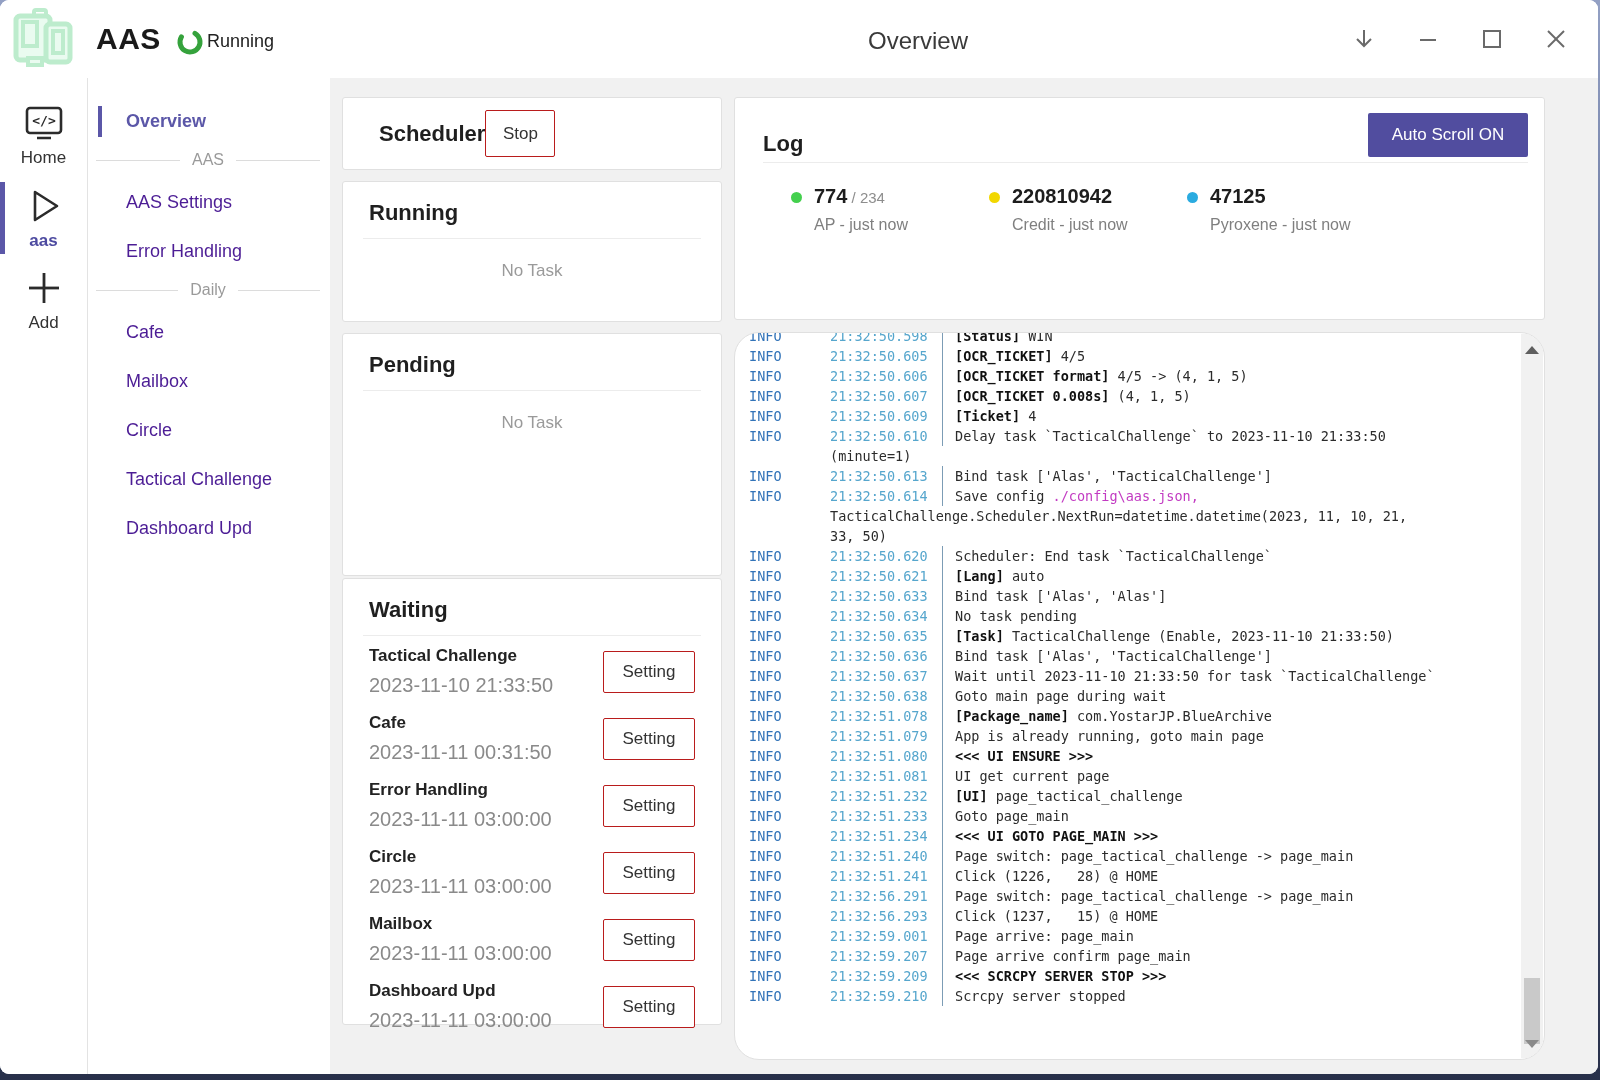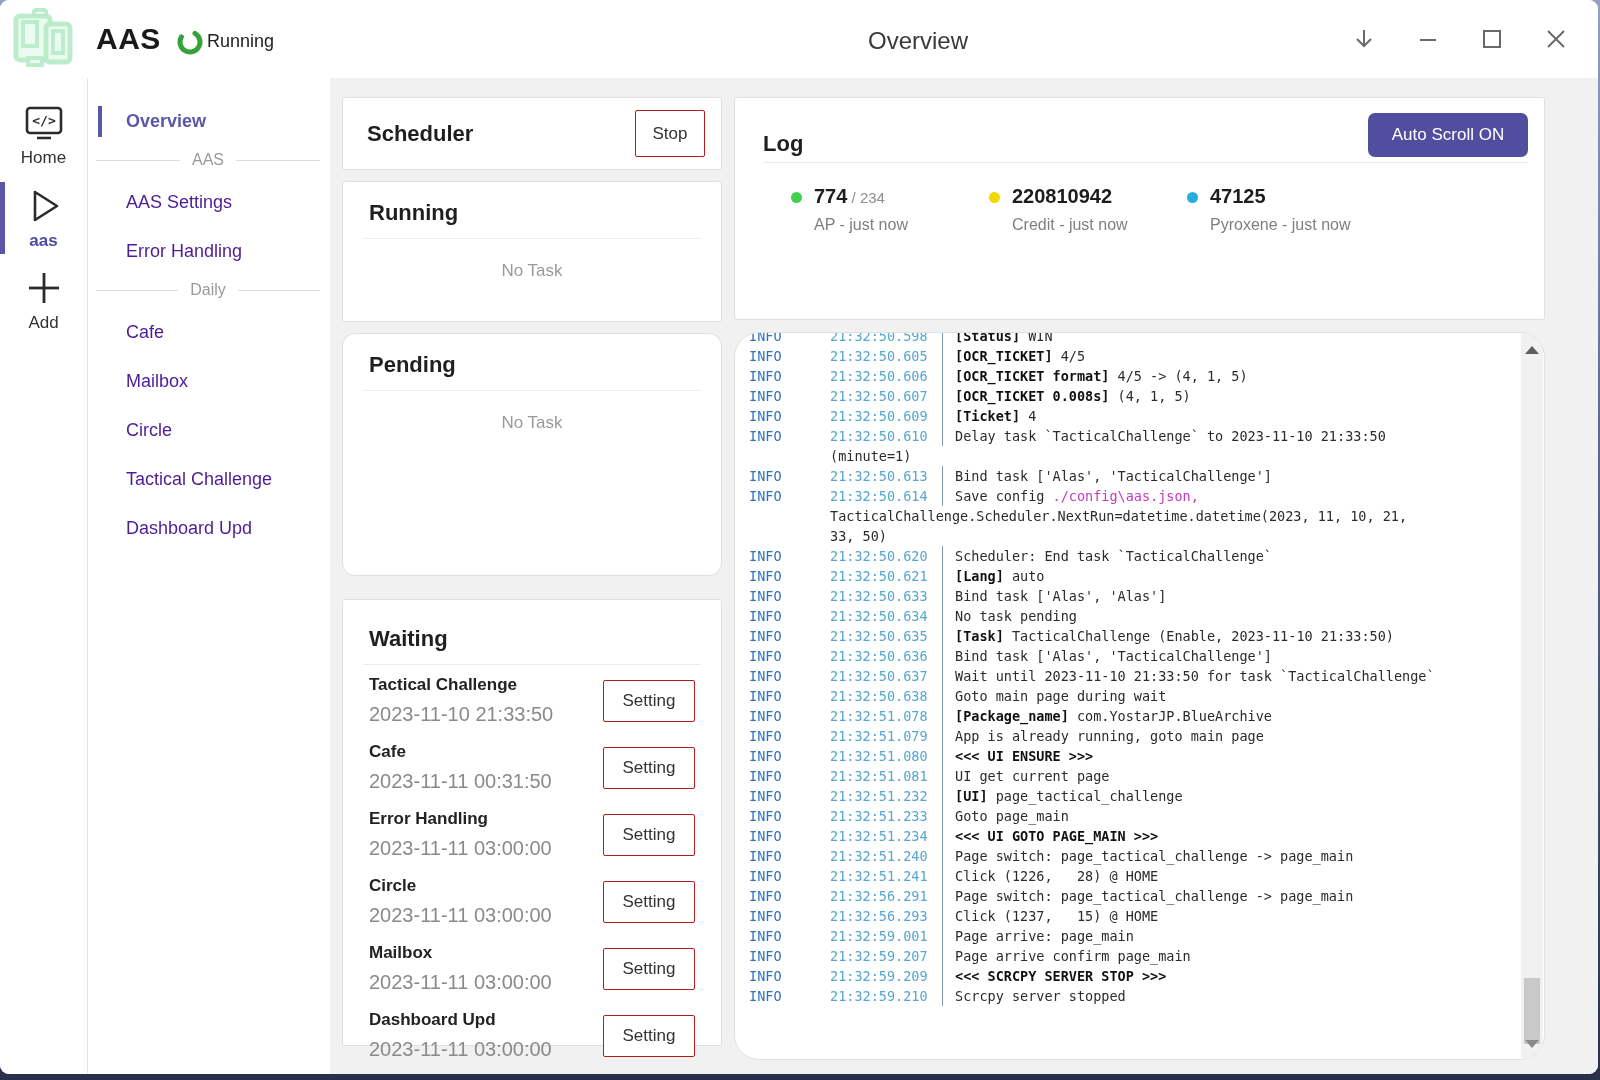--- a/index.html
+++ b/index.html
@@ -48,43 +48,43 @@
   .side-divider::before { margin-right:12px; }
   .side-divider::after { margin-left:12px; }
 
   .main { position:relative; flex:1; background:#f1f1f1; }
 
   .card { position:absolute; background:#fff; border:1px solid #e0e0e0; border-radius:3px; }
   .card-title { font-size:22px; font-weight:bold; color:#1f1f1f; }
 
   
   .card-scheduler { left:12px; top:19px; width:380px; height:73px;
-    display:flex; align-items:center; justify-content:space-between; padding:0 16px 0 24px; }
+    display:flex; align-items:center; padding:0 16px 0 36px; }
   .btn-outline { background:#fff; border:1px solid #b91c1c; border-radius:2px;
     font-size:17px; color:#333; cursor:pointer; font-family:inherit; }
   .stop-btn { width:70px; height:47px; }
 
   .card-running { left:12px; top:103px; width:380px; height:141px; padding:18px 20px 0 20px; }
-  .card-pending { left:12px; top:255px; width:380px; height:243px; padding:18px 20px 0 20px;border-radius:13px; }
+  .card-pending { left:12px; top:255px; width:380px; height:243px; padding:18px 20px 0 20px; }
   .panel-head { padding:0 0 12px 6px; border-bottom:1px solid #ececec; }
   .no-task { text-align:center; color:#9a9a9a; font-size:17px; margin-top:22px; }
 
-  .card-waiting { left:12px; top:521px; width:380px; height:447px; padding:26px 20px 0 20px; }
+  .card-waiting { left:12px; top:500px; width:380px; height:447px; padding:18px 20px 0 20px; }
   .wait-item { display:flex; align-items:center; justify-content:space-between;
     padding:10px 0 6px 6px; }
   .wait-name { font-size:17px; font-weight:bold; color:#222; }
   .wait-time { font-size:20px; color:#8a8a8a; margin-top:8px; }
   .setting-btn { width:92px; height:42px; margin-right:6px; }
 
   
   .card-loghead { left:404px; top:19px; width:811px; height:223px; padding:16px 16px 0 28px; }
   .loghead-row { display:flex; align-items:flex-end; justify-content:space-between;
     padding-bottom:5px; border-bottom:1px solid #ececec; }
   .autoscroll-btn { width:160px; height:44px; background:#514d9f; color:#fff; border:none;
-    border-radius:7px; font-size:17px; cursor:pointer; font-family:inherit; margin-top:-1px; }
+    border-radius:2px; font-size:17px; cursor:pointer; font-family:inherit; margin-top:-1px; }
   .stats { position:relative; height:120px; }
   .stat { position:absolute; top:22px; display:flex; }
   .stat-dot { width:11px; height:11px; border-radius:50%; margin:7px 12px 0 0; }
   .stat-value { font-size:20px; font-weight:bold; color:#1d1d1d; }
   .stat-suffix { font-size:15px; font-weight:normal; color:#8d8d8d; }
   .stat-label { font-size:16px; color:#7f7f7f; margin-top:8px; }
 
   .card-logpanel { left:404px; top:254px; width:811px; height:728px; overflow:hidden;border-radius:25px; }
   .log-lines { margin-top:-7px; padding-left:14px; font-family:"DejaVu Sans Mono", monospace;
     font-size:13.5px; line-height:20px; white-space:pre; color:#2b2b2b; }

